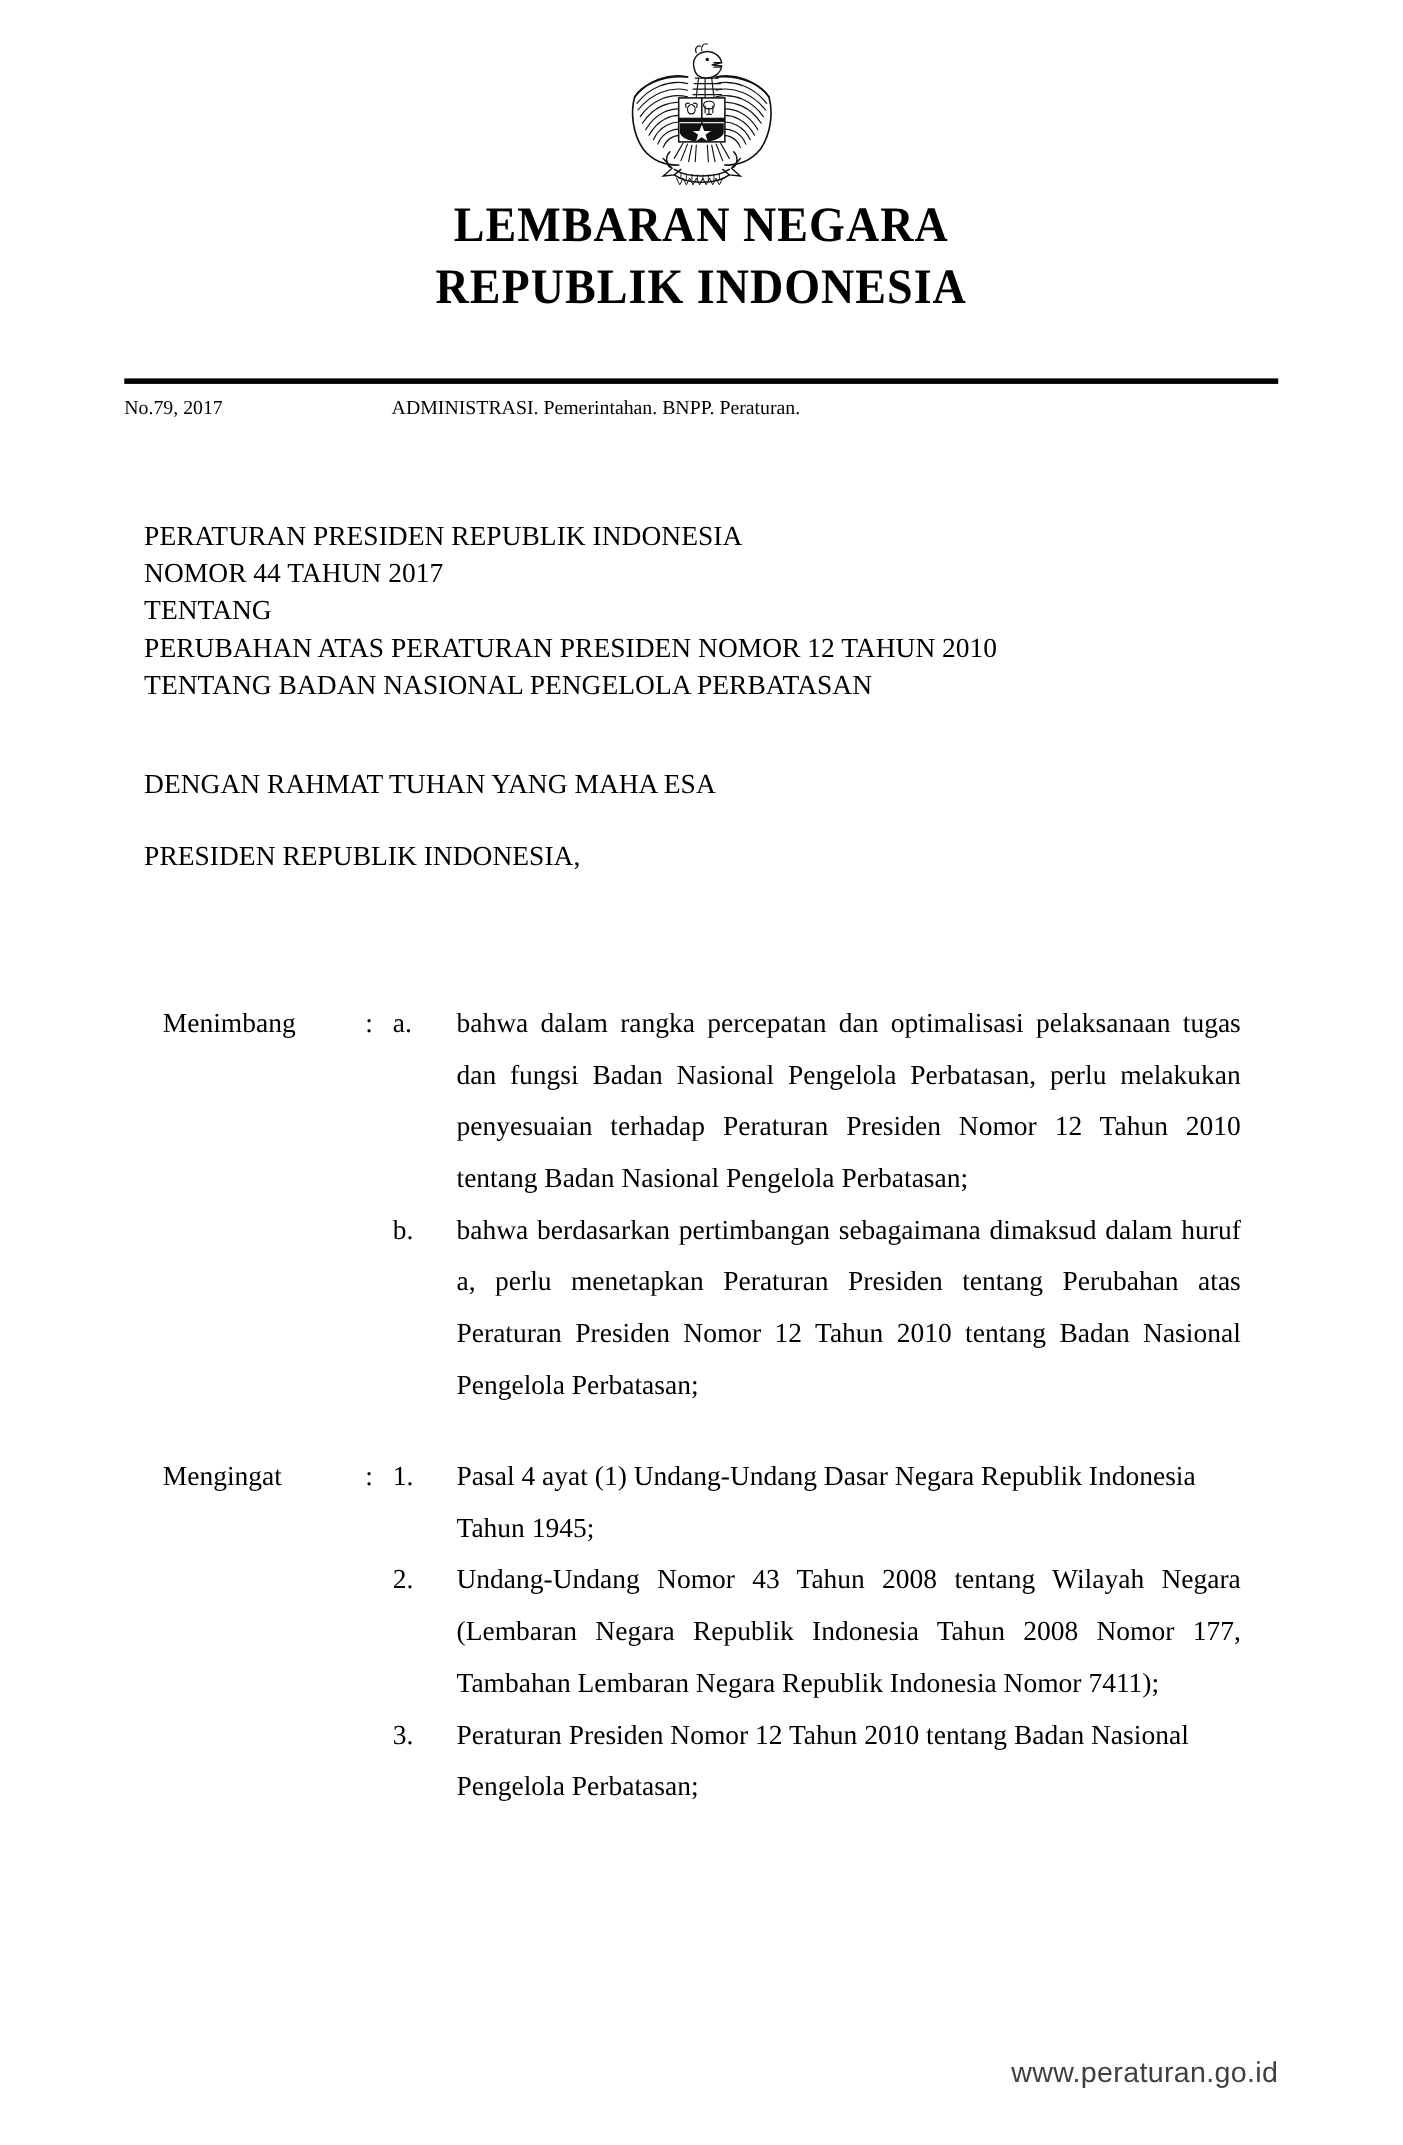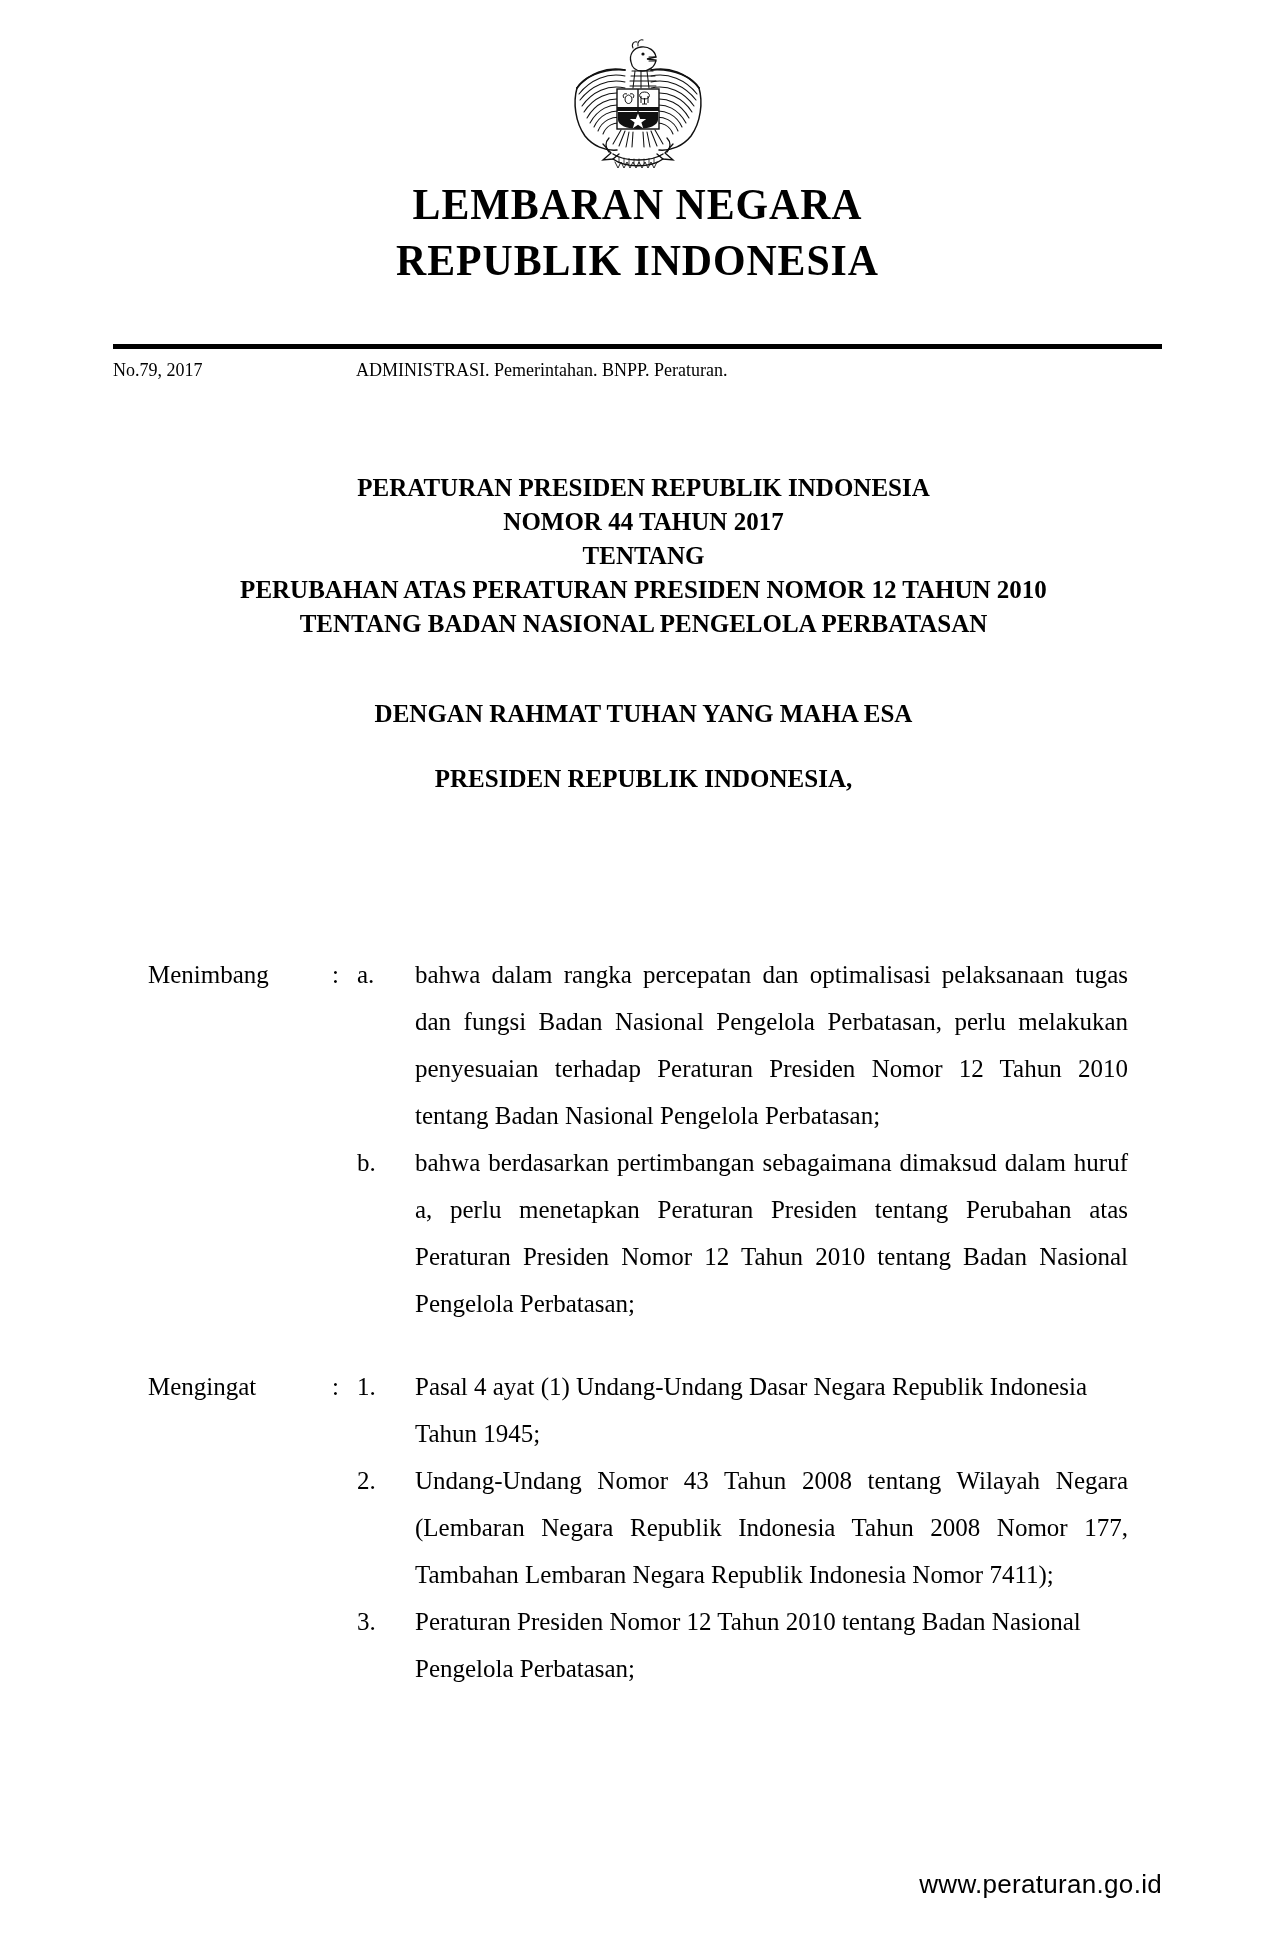--- a/index.html
+++ b/index.html
@@ -75,39 +75,37 @@
   }
   .subheader .sh-subject {
     position: absolute;
     left: 243px;
     top: 0;
   }
 
   
   .title-block {
     position: absolute;
-    left: 119px;
+    left: 131px;
     top: 471px;
     width: 1049px;
-    text-align: center;
-    font-weight: bold;
   }
   .title-block .t-line {
     font-size: 25px;
     line-height: 34px;
     white-space: nowrap;
   }
   .title-block .t-gap-lg { height: 56px; }
   .title-block .t-gap-md { height: 31px; }
 
   
   .body-block {
     position: absolute;
     left: 113px;
-    top: 951px;
+    top: 907px;
     width: 1049px;
   }
   .clause-group { position: relative; }
   .clause-row {
     position: relative;
     min-height: 47px;
   }
   .cl-label {
     position: absolute;
     left: 35px;
@@ -143,21 +141,21 @@
   .cl-text.last-nojustify { text-align: left; }
   .section-gap { height: 36px; }
 
   
   .footer-wm {
     position: absolute;
     right: 113px;
     top: 1869px;
     font-family: "Liberation Sans", "DejaVu Sans", sans-serif;
     font-size: 26px;
-    color: #000000;
+    color: #404040;
     letter-spacing: 0.3px;
     white-space: nowrap;
   }
 </style>
 </head>
 <body>
 
 <div id="page">
 
   <div class="emblem-wrap">

